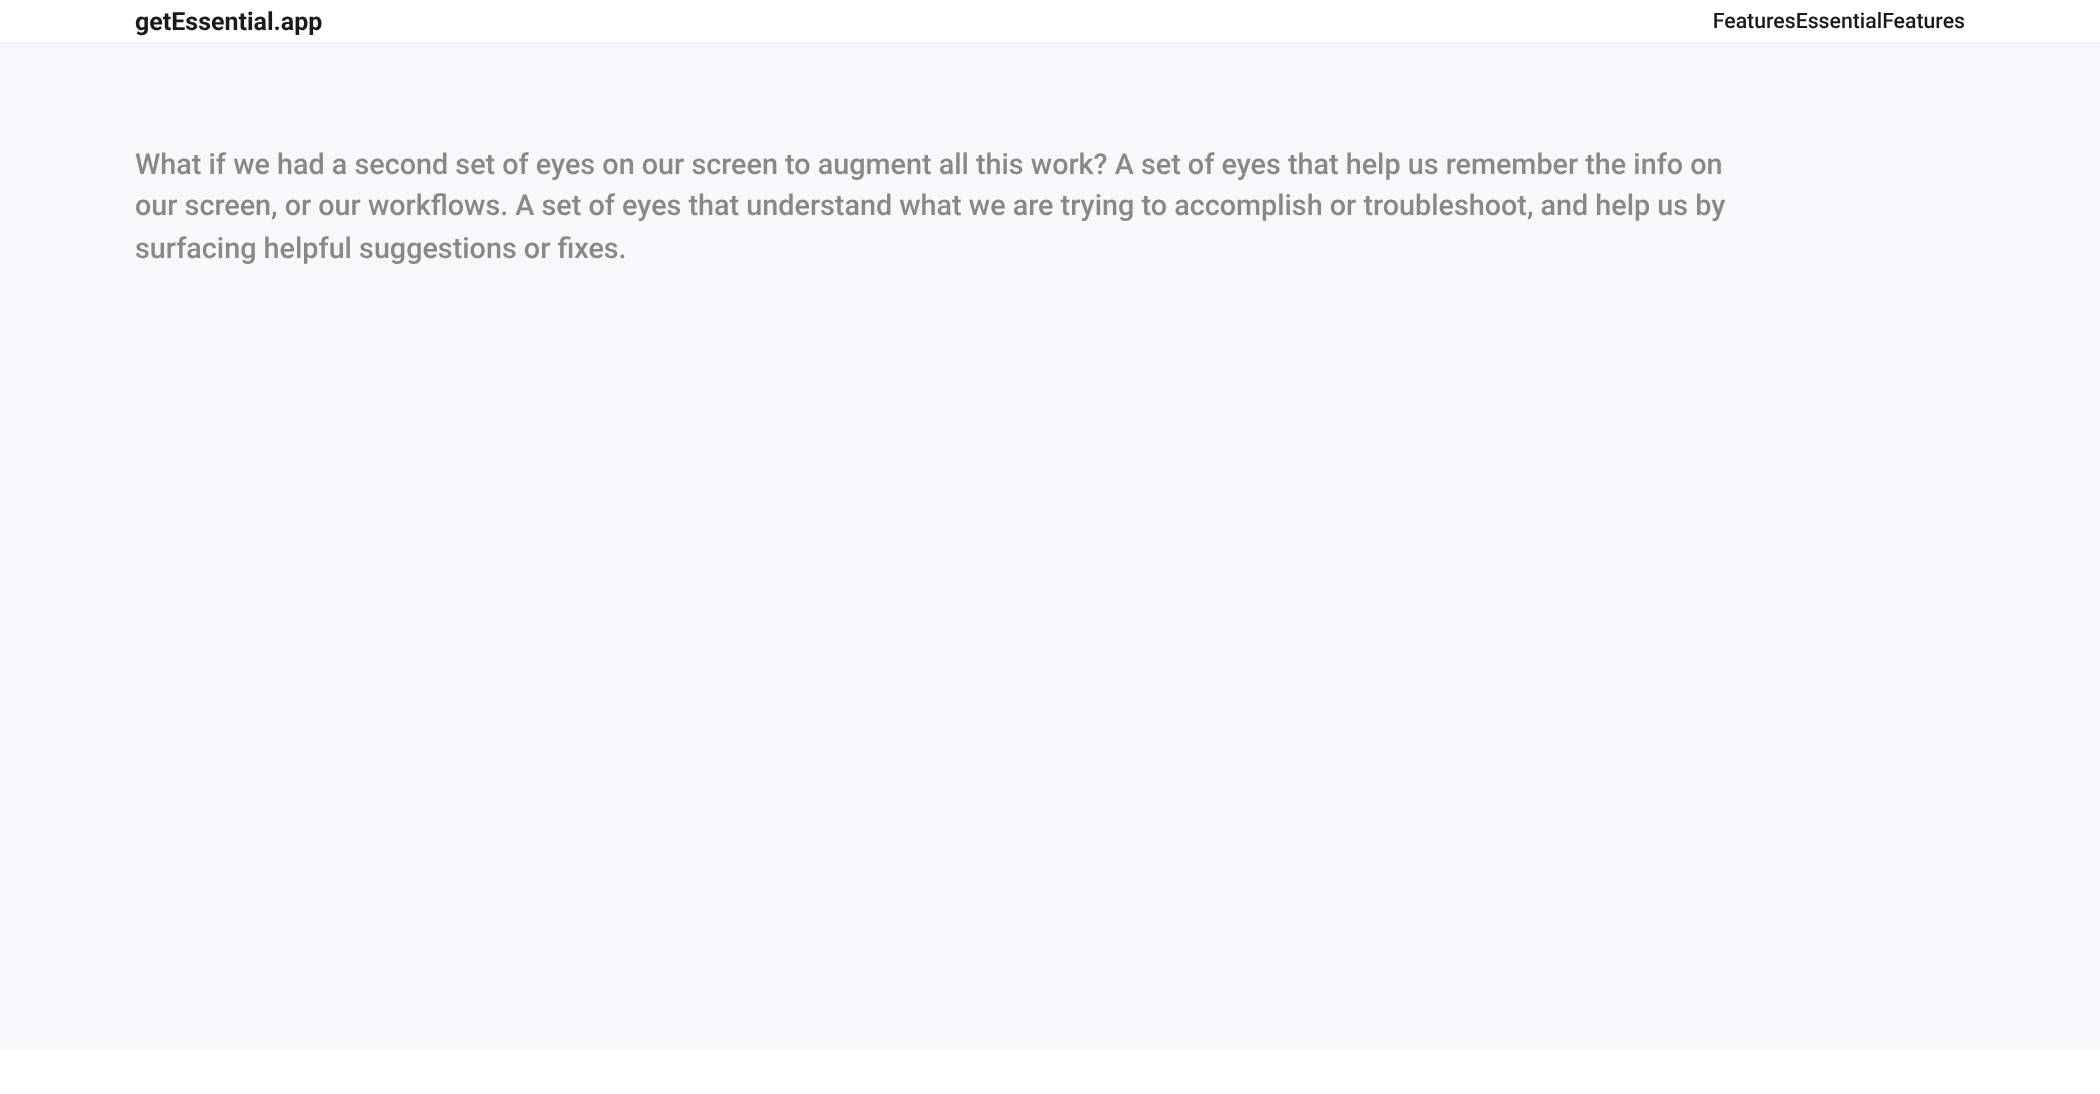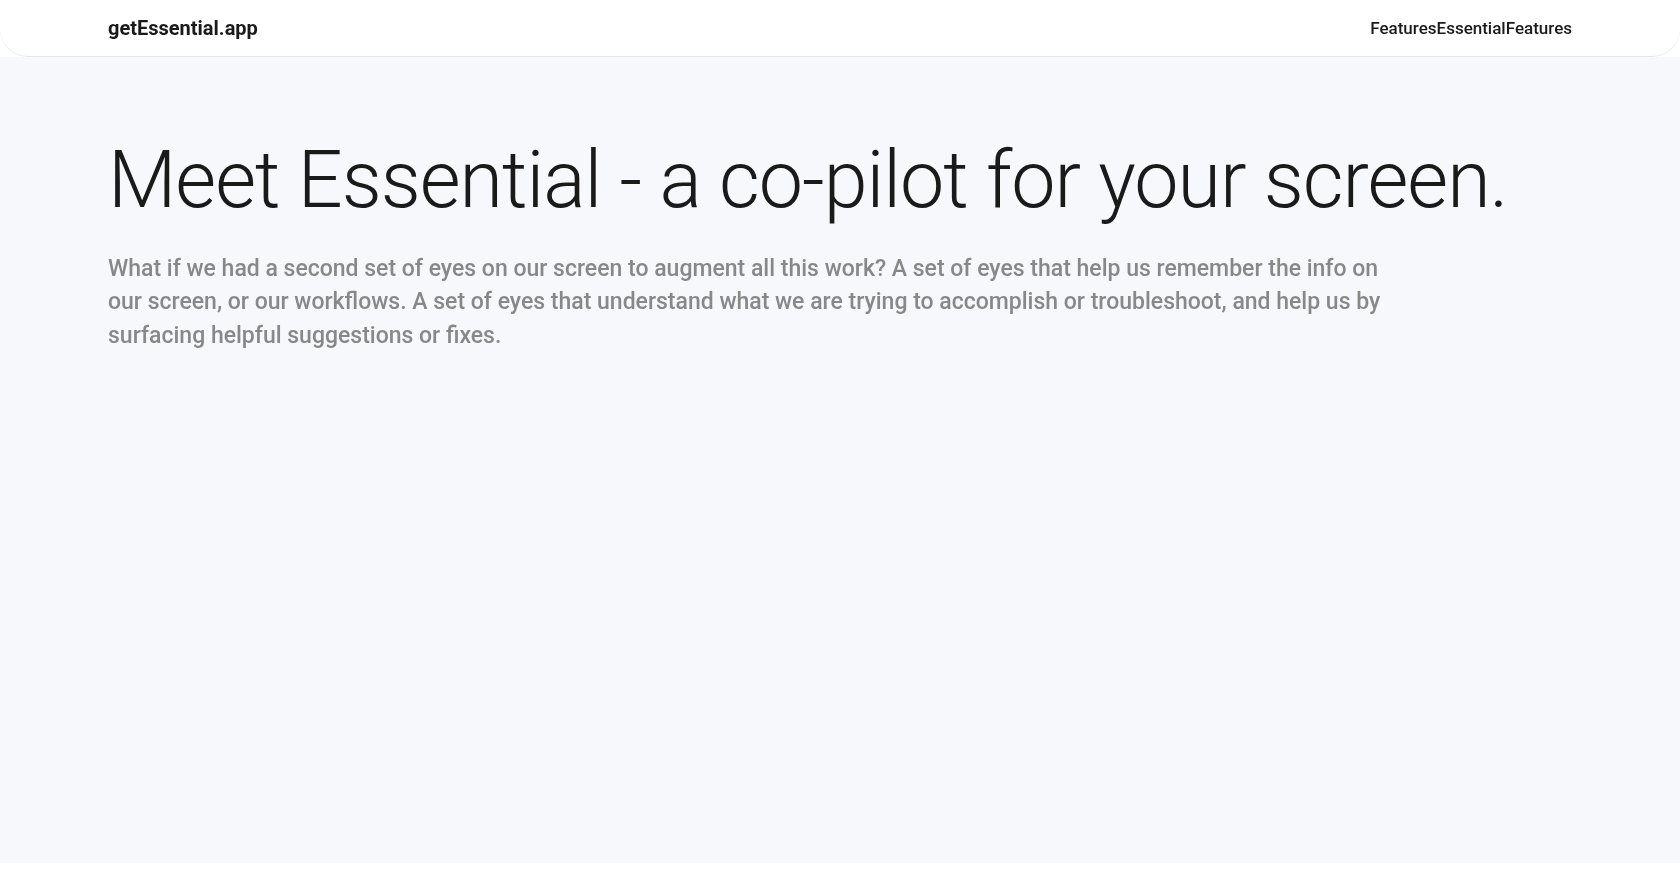--- a/index.html
+++ b/index.html
@@ -10,24 +10,23 @@
     
     body {
       font-family: -apple-system, BlinkMacSystemFont, "Segoe UI", Roboto, "Helvetica Neue", Arial, sans-serif;
       background: #ffffff;
     }
     
     .header {
       display: flex;
       justify-content: space-between;
       align-items: center;
-      padding: 16px 108px;
+      padding: 5px 108px;
       background: #ffffff;
       border-bottom: 1px solid #e5e7eb;
-      border-radius: 28px;
     }
     
     .logo {
       font-size: 20px;
       font-weight: 700;
       color: #1a1a1a;
     }
     
     .nav {
       display: flex;
@@ -81,18 +80,17 @@
 <header class="header">
   <div class="logo">getEssential.app</div>
   <nav class="nav">
     <a class="nav-link">Features</a>
     <a class="nav-link">Essential</a>
     <a class="nav-link">Features</a>
   </nav>
 </header>
 
 <main class="main">
-  <h1 class="hero-title">Meet Essential - a co-pilot for your screen.</h1>
 
 
   <p class="paragraph">What if we had a second set of eyes on our screen to augment all this work? A set of eyes that help us remember the info on our screen, or our workflows. A set of eyes that understand what we are trying to accomplish or troubleshoot, and help us by surfacing helpful suggestions or fixes.</p>
 
 </main>
 
 </body></html>

